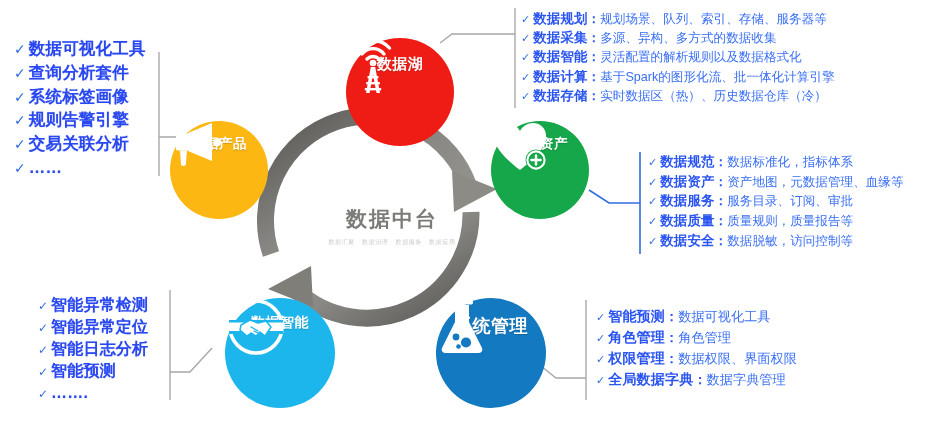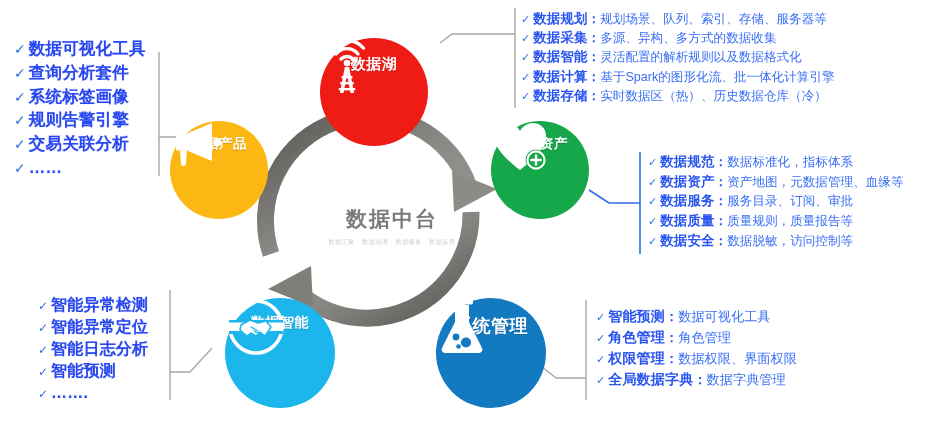--- a/index.html
+++ b/index.html
@@ -69,21 +69,21 @@
     align-items:center;justify-content:flex-start;
     color:#fff;box-sizing:border-box;
   }
   .node .node-label{
     font-weight:800;color:#fff;white-space:nowrap;
     text-shadow:0 1px 1px rgba(0,0,0,.18);
     letter-spacing:.5px;
   }
   .node .node-icon{display:block;}
 
-  #node-lake{left:320px;top:38px;width:108px;height:108px;background:#ee1c15;padding-top:17px;z-index:6;}
+  #node-lake{left:346px;top:38px;width:108px;height:108px;background:#ee1c15;padding-top:17px;z-index:6;}
   #node-lake .node-label{font-size:15px;}
   #node-assets{left:491px;top:121px;width:98px;height:98px;background:#16a74a;padding-top:14px;z-index:5;}
   #node-assets .node-label{font-size:13.5px;}
   #node-products{left:170px;top:121px;width:98px;height:98px;background:#fcb713;padding-top:14px;z-index:5;}
   #node-products .node-label{font-size:13.5px;}
   #node-system{left:436px;top:298px;width:110px;height:110px;background:#1379c0;padding-top:16px;z-index:6;}
   #node-system .node-label{font-size:18px;}
   #node-intel{left:225px;top:298px;width:110px;height:110px;background:#1cb6ec;padding-top:16px;z-index:6;}
   #node-intel .node-label{font-size:14px;}
 

